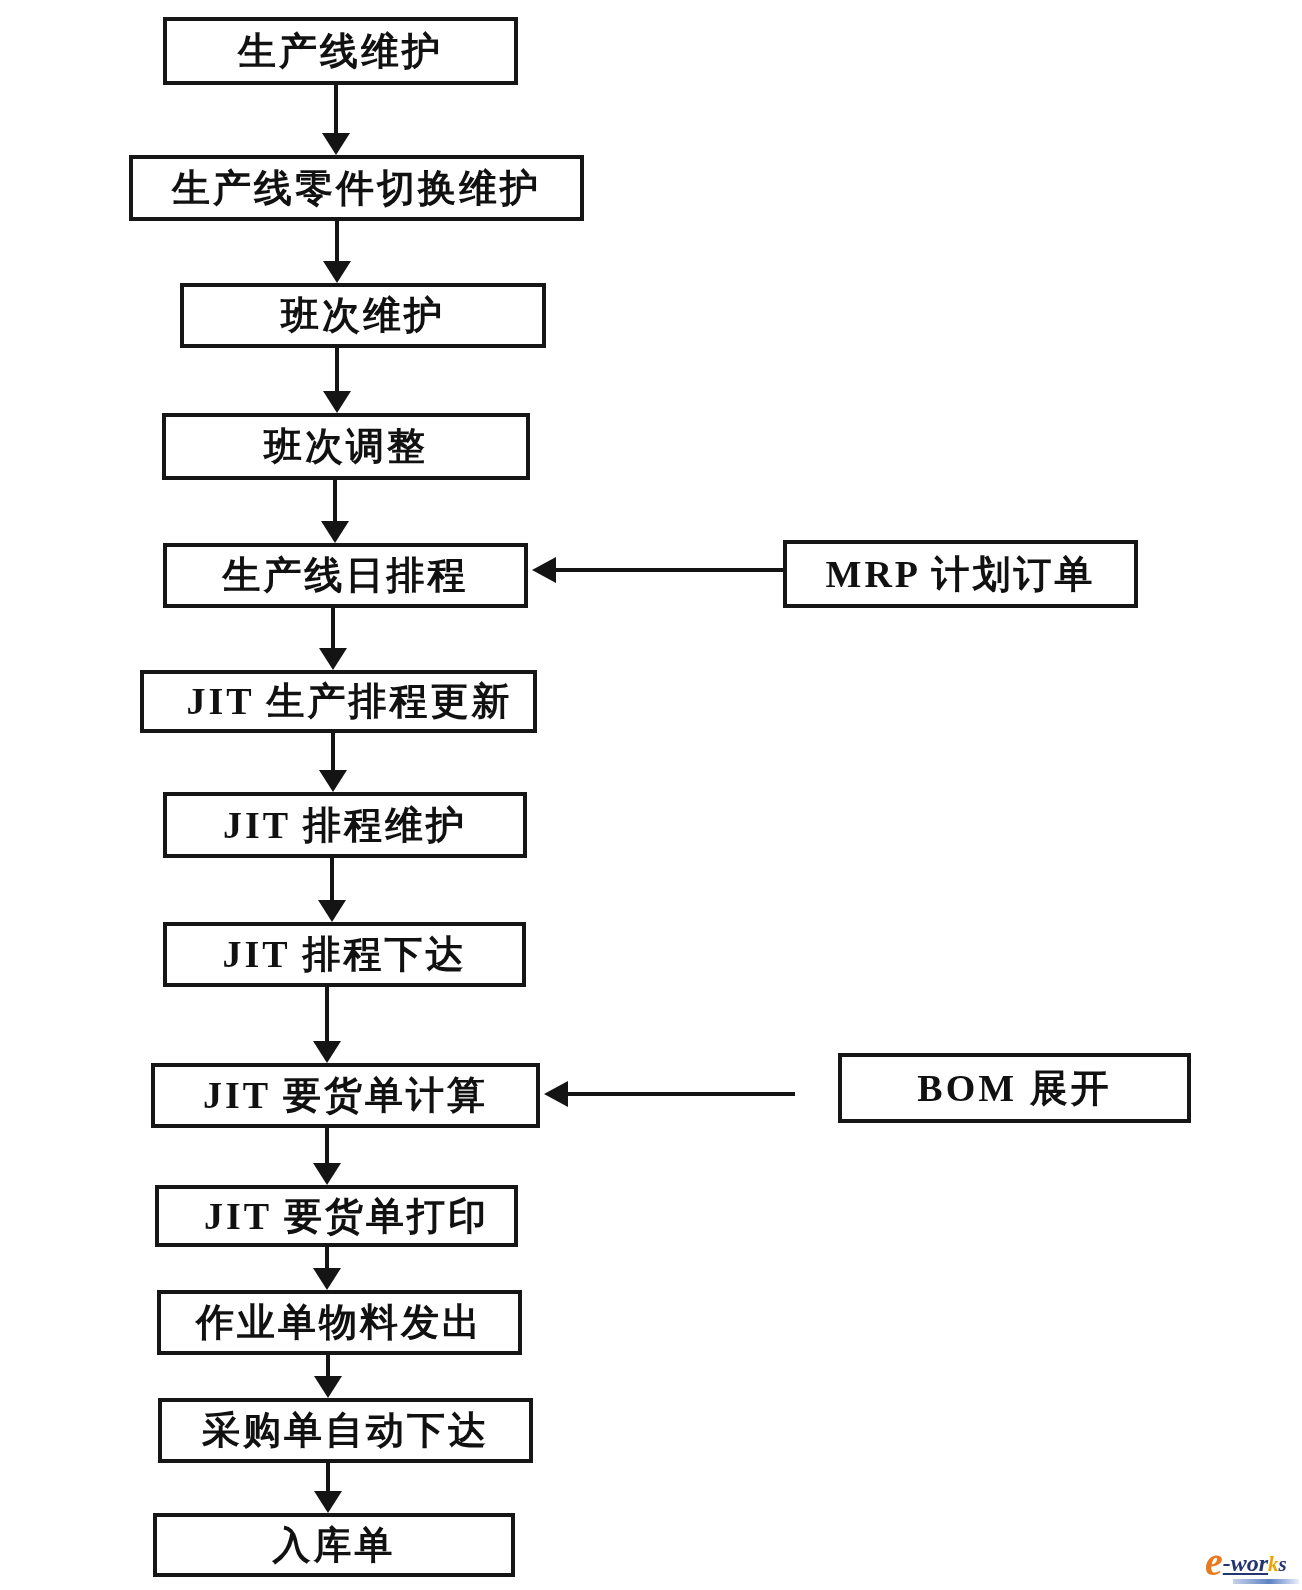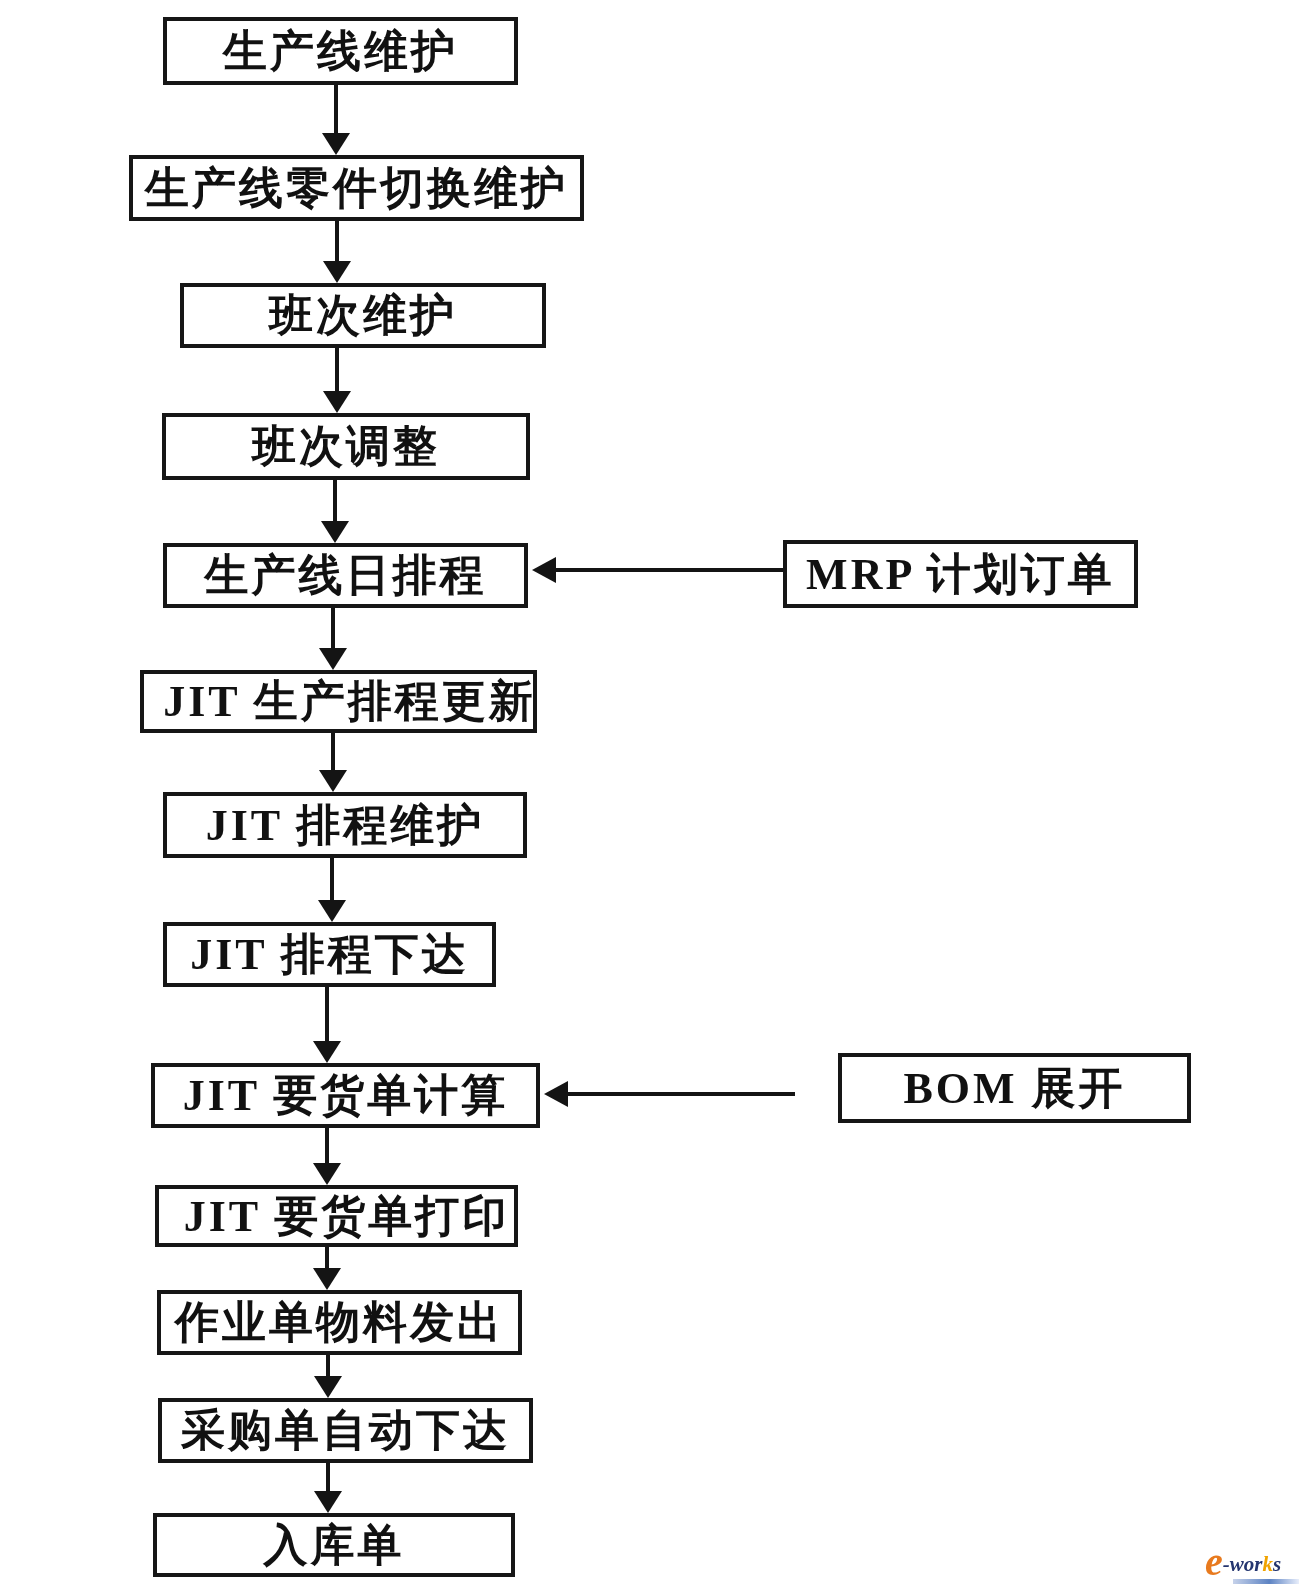--- a/index.html
+++ b/index.html
@@ -9,33 +9,33 @@
     background:#ffffff;
     font-family:"Liberation Serif","DejaVu Serif",serif;
     overflow:hidden;
   }
   .fbox{
     position:absolute;
     box-sizing:border-box;
     border:4px solid #161616;
     background:#ffffff;
     display:flex;align-items:center;justify-content:center;
-    font-size:44px;font-weight:bold;color:#111111;
+    font-size:38px;font-weight:bold;color:#111111;
     letter-spacing:3px;
     white-space:nowrap;
   }
   
   .b1 {left:163px;top:17px;  width:355px;height:68px;}
   .b2 {left:115px;top:155px; width:455px;height:66px;margin-left:14px;}
   .b3 {left:166px;top:283px; width:366px;height:65px;margin-left:14px;}
   .b4 {left:162px;top:413px; width:368px;height:67px;}
   .b5 {left:163px;top:543px; width:365px;height:65px;}
   .b6 {left:140px;top:670px; width:397px;height:63px;padding-left:22px;}
   .b7 {left:163px;top:792px; width:364px;height:66px;}
-  .b8 {left:163px;top:922px; width:333px;height:65px;}
+  .b8 {left:163px;top:922px; width:363px;height:65px;}
   .b9 {left:151px;top:1063px;width:389px;height:65px;}
   .b10{left:155px;top:1185px;width:363px;height:62px;padding-left:20px;}
   .b11{left:157px;top:1290px;width:365px;height:65px;}
   .b12{left:158px;top:1398px;width:375px;height:65px;}
   .b13{left:153px;top:1513px;width:362px;height:64px;}
   
   .bmrp{left:783px;top:540px; width:355px;height:68px;}
   .bbom{left:838px;top:1053px;width:353px;height:70px;}
 
   
@@ -65,21 +65,21 @@
   .abom{left:544px;top:1081px;width:251px;}
 
   
   .logo{
     position:absolute;left:1205px;top:1542px;width:95px;height:46px;
     font-style:italic;font-weight:bold;
     font-family:"Liberation Serif","DejaVu Serif",serif;
     white-space:nowrap;
   }
   .logo-e{font-size:40px;color:#e87a1e;line-height:1;vertical-align:-4px;}
-  .logo-wor{font-size:21px;color:#24356f;letter-spacing:0;}
+  .logo-wor{font-size:24px;color:#24356f;letter-spacing:0;text-decoration:underline;}
   .logo-k{font-size:21px;color:#f0a300;}
   .logo-s{font-size:21px;color:#24356f;}
   .logo-bar{
     position:absolute;left:28px;top:37px;width:66px;height:5px;
     background:linear-gradient(to right,#c6d2ea,#5d83c3 55%,#e8eefb);
   }
 </style>
 </head>
 <body>
 

